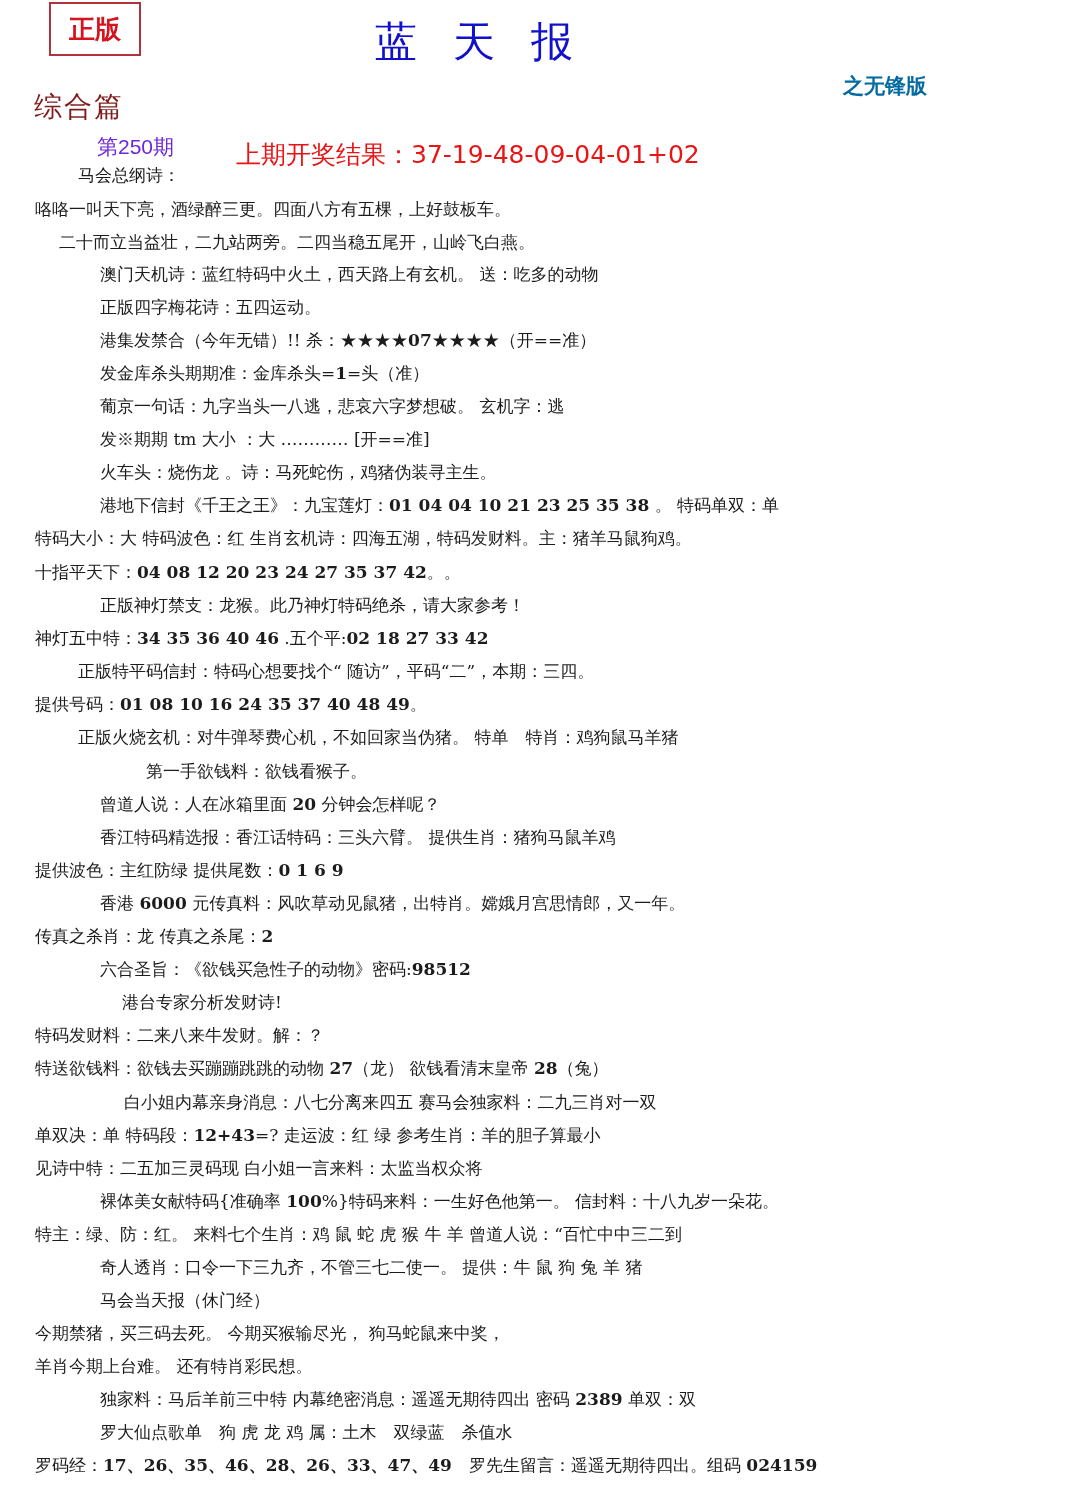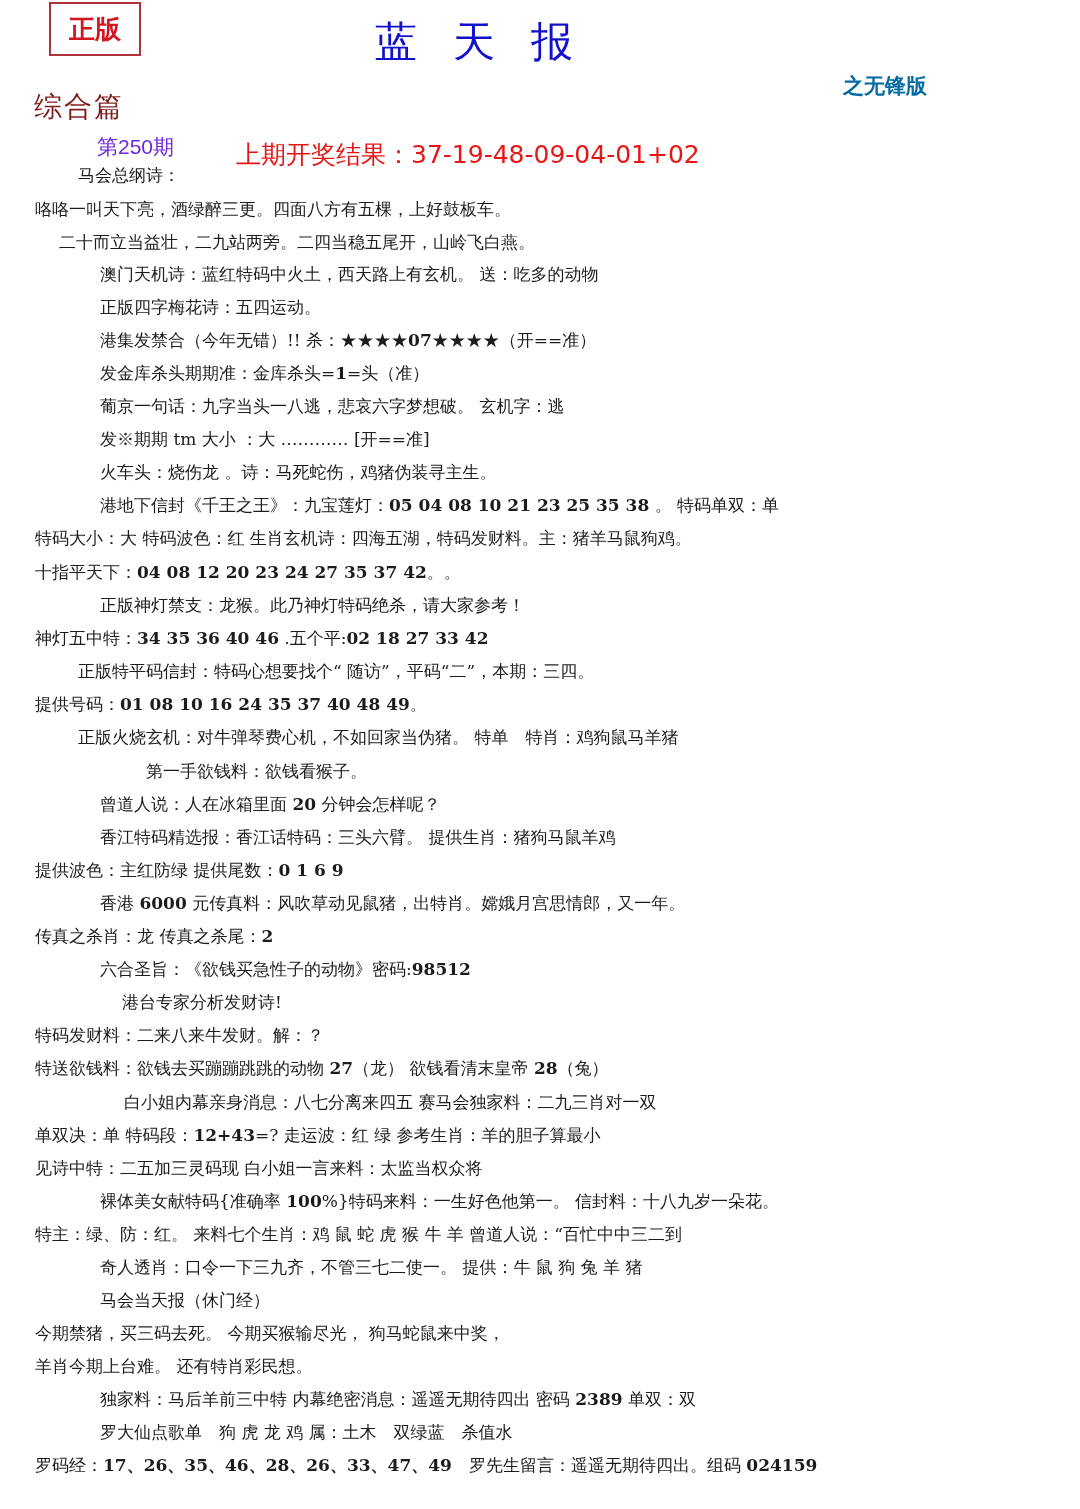--- a/index.html
+++ b/index.html
@@ -106,21 +106,21 @@
     <div class="line" style="left: 78px; top: 160px;">马会总纲诗：</div>
     <div class="line" style="left: 35px; top: 194px;">咯咯一叫天下亮，酒绿醉三更。四面八方有五棵，上好鼓板车。</div>
     <div class="line" style="left: 35px; top: 227px; margin-left: 24px;">二十而立当益壮，二九站两旁。二四当稳五尾开，山岭飞白燕。</div>
     <div class="line" style="left: 100px; top: 259px;">澳门天机诗：蓝红特码中火土，西天路上有玄机。 送：吃多的动物</div>
     <div class="line" style="left: 100px; top: 292px;">正版四字梅花诗：五四运动。</div>
     <div class="line" style="left: 100px; top: 325px;">港集发禁合（今年无错）!! 杀：★★★★<span class="num">07</span>★★★★（开==准）</div>
     <div class="line" style="left: 100px; top: 358px;">发金库杀头期期准：金库杀头=<span class="num">1</span>=头（准）</div>
     <div class="line" style="left: 100px; top: 391px;">葡京一句话：九字当头一八逃，悲哀六字梦想破。 玄机字：逃</div>
     <div class="line" style="left: 100px; top: 424px;">发※期期 tm 大小 ：大 ………… [开==准]</div>
     <div class="line" style="left: 100px; top: 457px;">火车头：烧伤龙 。诗：马死蛇伤，鸡猪伪装寻主生。</div>
-    <div class="line" style="left: 100px; top: 490px;">港地下信封《千王之王》：九宝莲灯：<span class="num">05 04 08 10 21 23 25 35 38</span> 。 特码单双：单</div>
+    <div class="line" style="left: 100px; top: 490px;">港地下信封《千王之王》：九宝莲灯：<span class="num">01 04 04 10 21 23 25 35 38</span> 。 特码单双：单</div>
     <div class="line" style="left: 35px; top: 523px;">特码大小：大 特码波色：红 生肖玄机诗：四海五湖，特码发财料。主：猪羊马鼠狗鸡。</div>
     <div class="line" style="left: 35px; top: 557px;">十指平天下：<span class="num">04 08 12 20 23 24 27 35 37 42</span>。。</div>
     <div class="line" style="left: 100px; top: 590px;">正版神灯禁支：龙猴。此乃神灯特码绝杀，请大家参考！</div>
     <div class="line" style="left: 35px; top: 623px;">神灯五中特：<span class="num">34 35 36 40 46</span> .五个平:<span class="num">02 18 27 33 42</span></div>
     <div class="line" style="left: 78px; top: 656px;">正版特平码信封：特码心想要找个“ 随访”，平码“二”，本期：三四。</div>
     <div class="line" style="left: 35px; top: 689px;">提供号码：<span class="num">01 08 10 16 24 35 37 40 48 49</span>。</div>
     <div class="line" style="left: 78px; top: 722px;">正版火烧玄机：对牛弹琴费心机，不如回家当伪猪。 特单　特肖：鸡狗鼠马羊猪</div>
     <div class="line" style="left: 146px; top: 756px;">第一手欲钱料：欲钱看猴子。</div>
     <div class="line" style="left: 100px; top: 789px;">曾道人说：人在冰箱里面 <span class="num">20</span> 分钟会怎样呢？</div>
     <div class="line" style="left: 100px; top: 822px;">香江特码精选报：香江话特码：三头六臂。 提供生肖：猪狗马鼠羊鸡</div>

